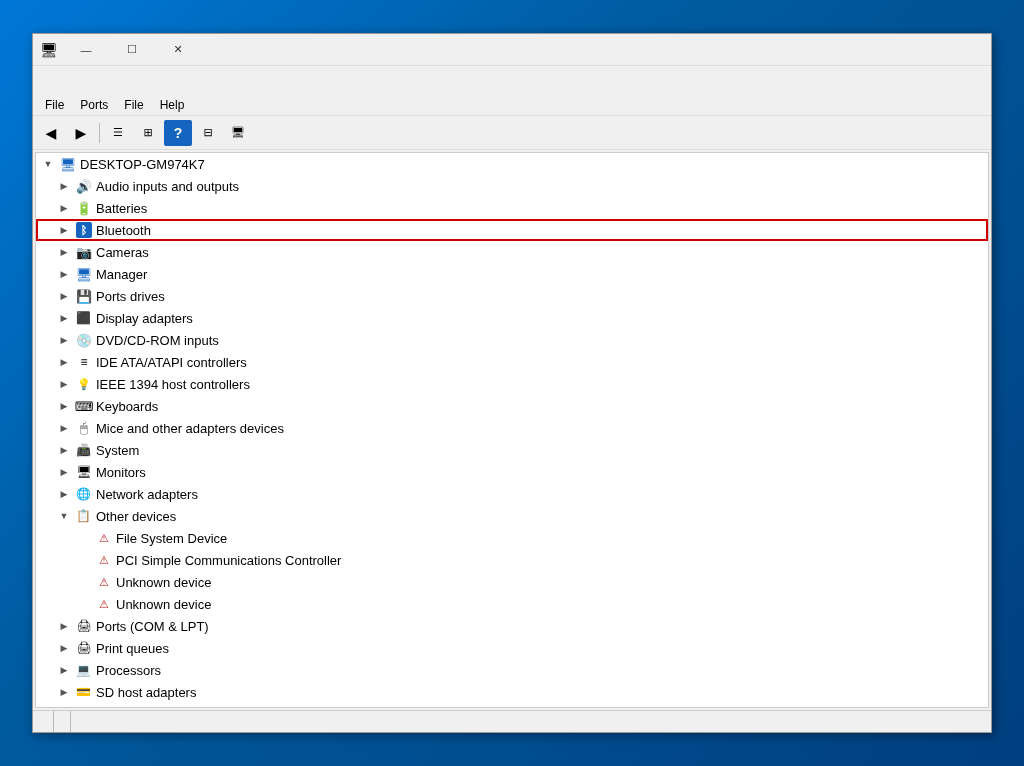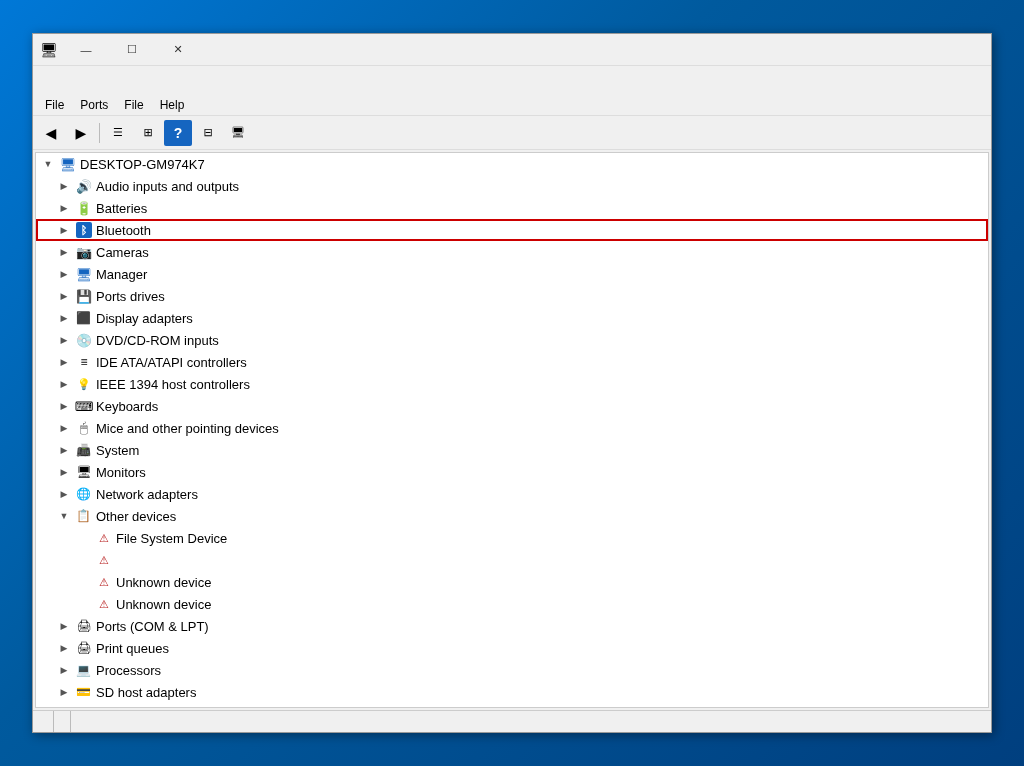--- a/index.html
+++ b/index.html
@@ -296,21 +296,21 @@
 
       <div class="tree-item indent-1">
         <span class="expand-btn">▶</span>
         <span class="tree-icon">⌨</span>
         <span class="tree-label">Keyboards</span>
       </div>
 
       <div class="tree-item indent-1">
         <span class="expand-btn">▶</span>
         <span class="tree-icon">🖱</span>
-        <span class="tree-label">Mice and other pointing devices</span>
+        <span class="tree-label">Mice and other adapters devices</span>
       </div>
 
       <div class="tree-item indent-1">
         <span class="expand-btn">▶</span>
         <span class="tree-icon" style="font-size:12px;">📠</span>
         <span class="tree-label">System</span>
       </div>
 
       <div class="tree-item indent-1">
         <span class="expand-btn">▶</span>
@@ -332,20 +332,21 @@
 
       <div class="tree-item indent-2">
         <span class="expand-btn" style="visibility:hidden;">▶</span>
         <span class="tree-icon" style="font-size:11px; color:#b71c1c;">⚠</span>
         <span class="tree-label">File System Device</span>
       </div>
 
       <div class="tree-item indent-2">
         <span class="expand-btn" style="visibility:hidden;">▶</span>
         <span class="tree-icon" style="font-size:11px; color:#b71c1c;">⚠</span>
+        <span class="tree-label">PCI Simple Communications Controller</span>
       </div>
 
       <div class="tree-item indent-2">
         <span class="expand-btn" style="visibility:hidden;">▶</span>
         <span class="tree-icon" style="font-size:11px; color:#b71c1c;">⚠</span>
         <span class="tree-label">Unknown device</span>
       </div>
 
       <div class="tree-item indent-2">
         <span class="expand-btn" style="visibility:hidden;">▶</span>

